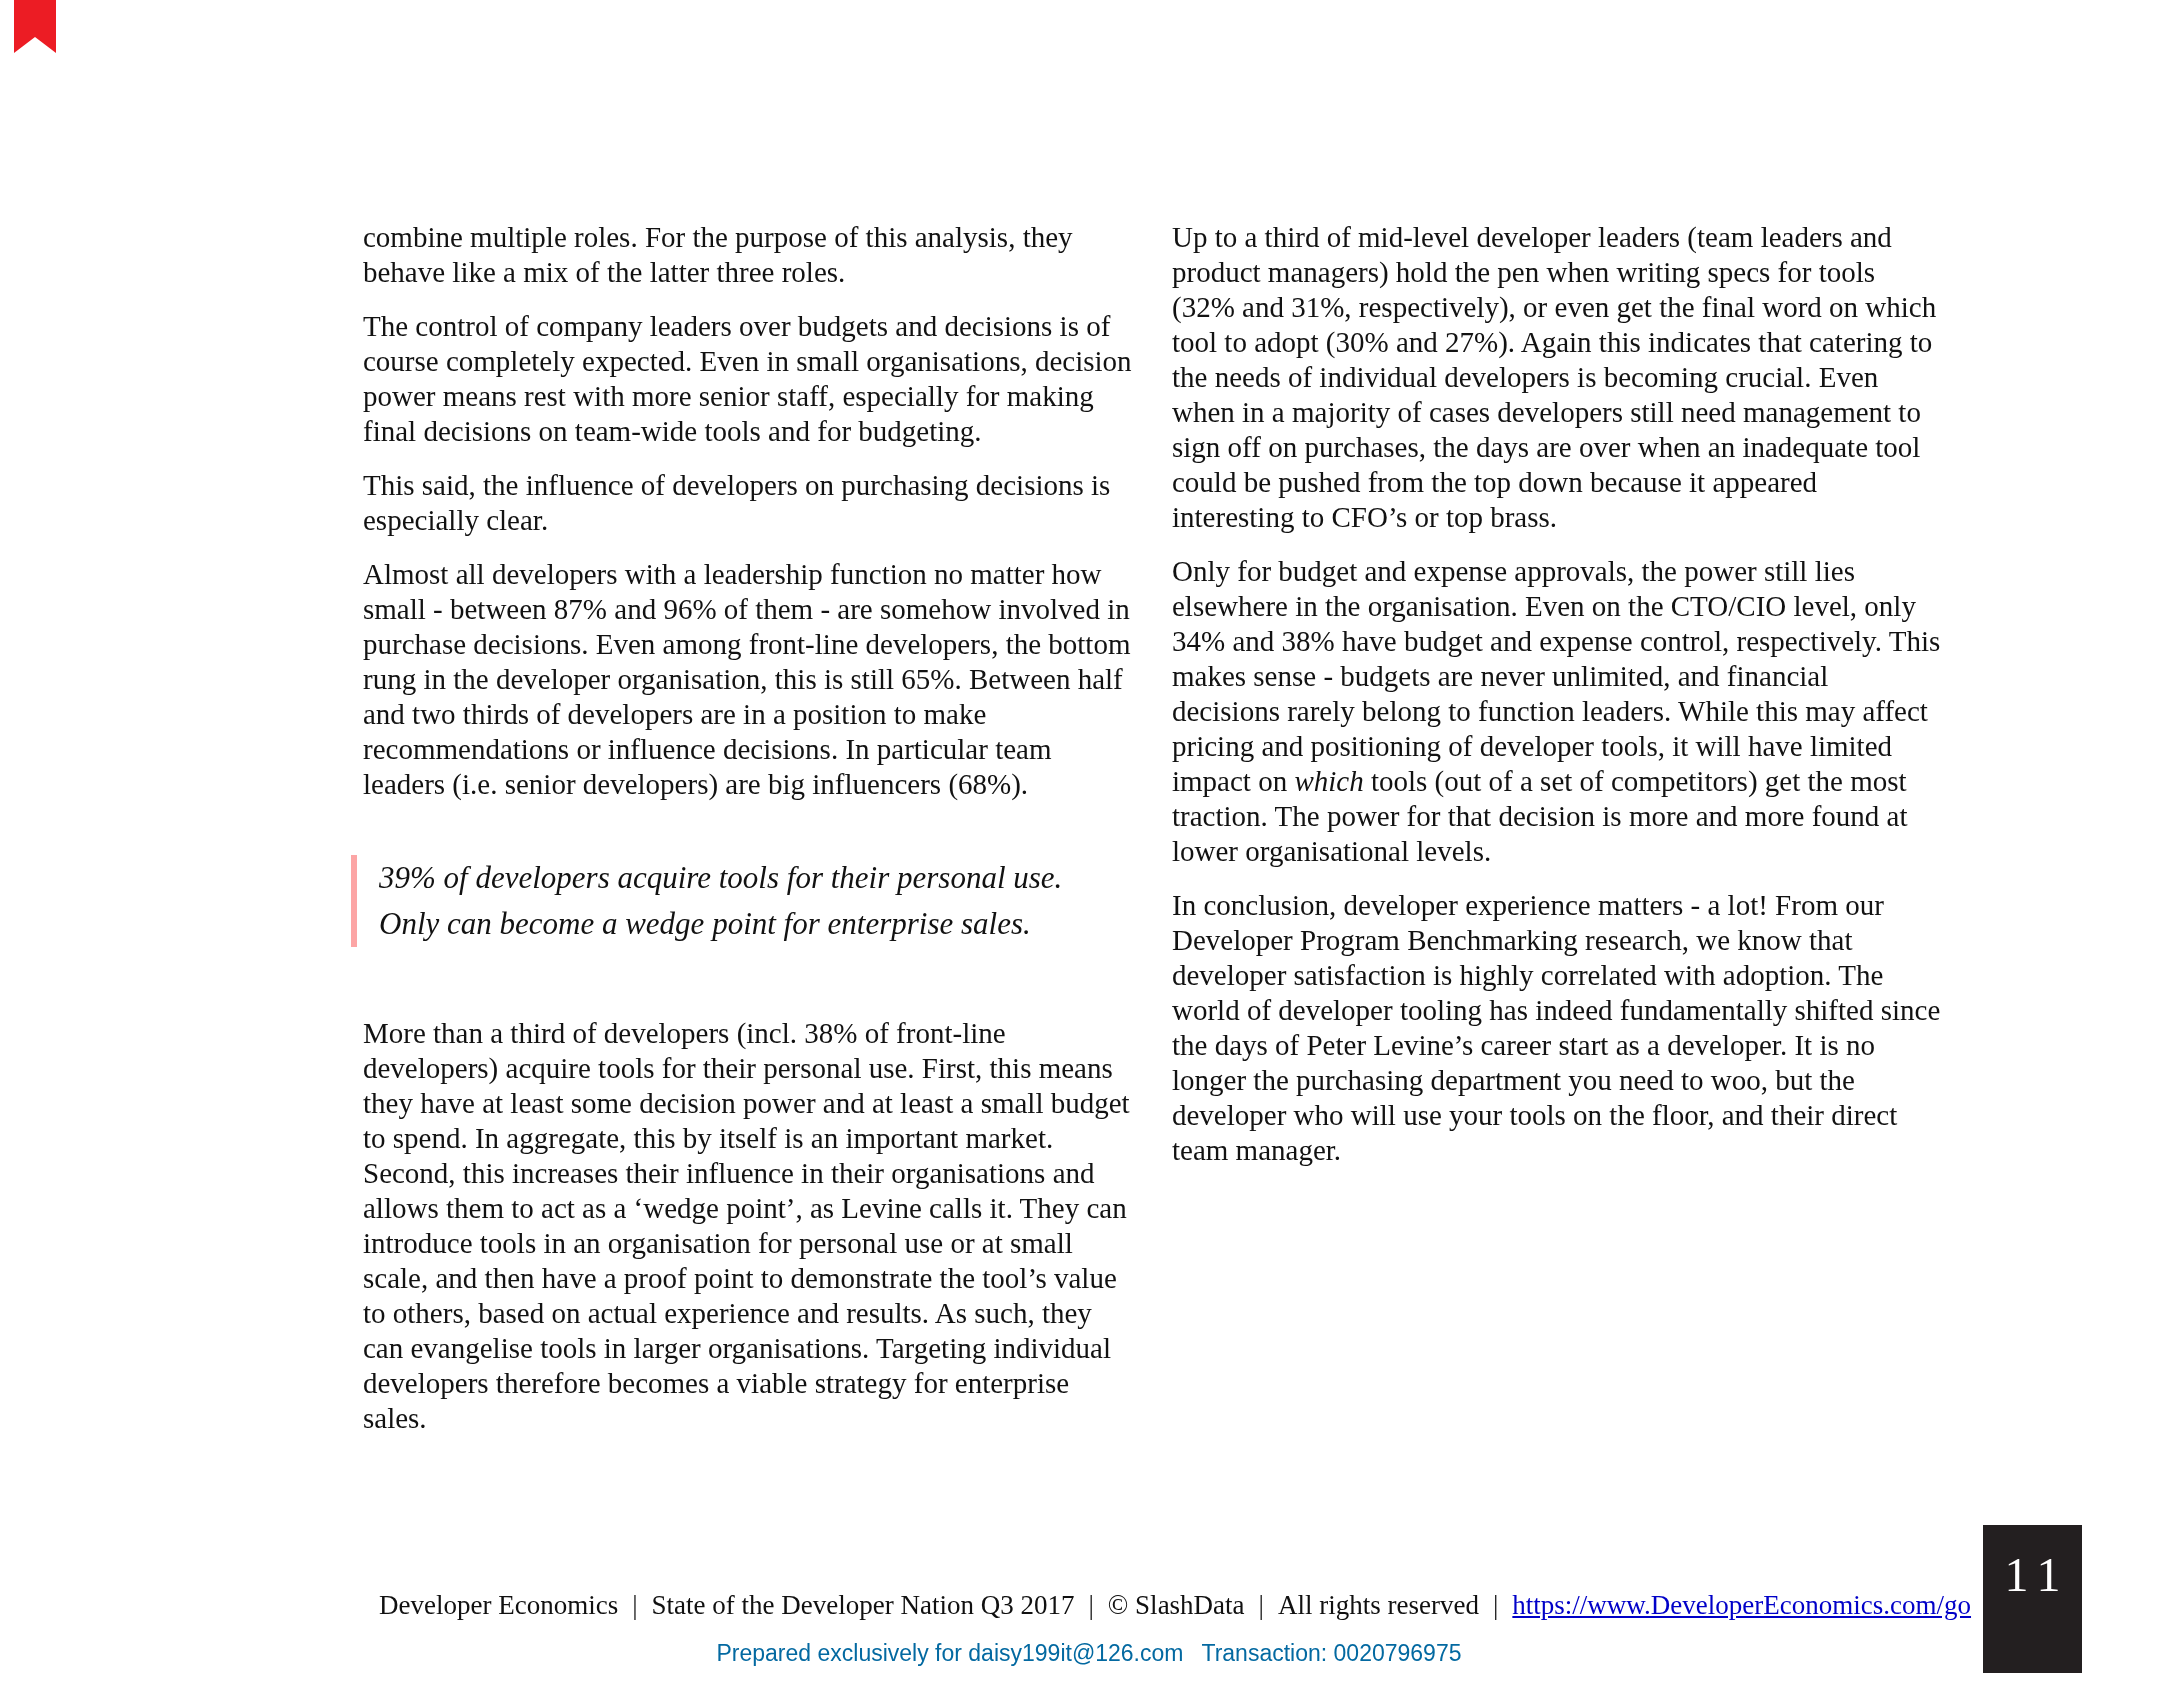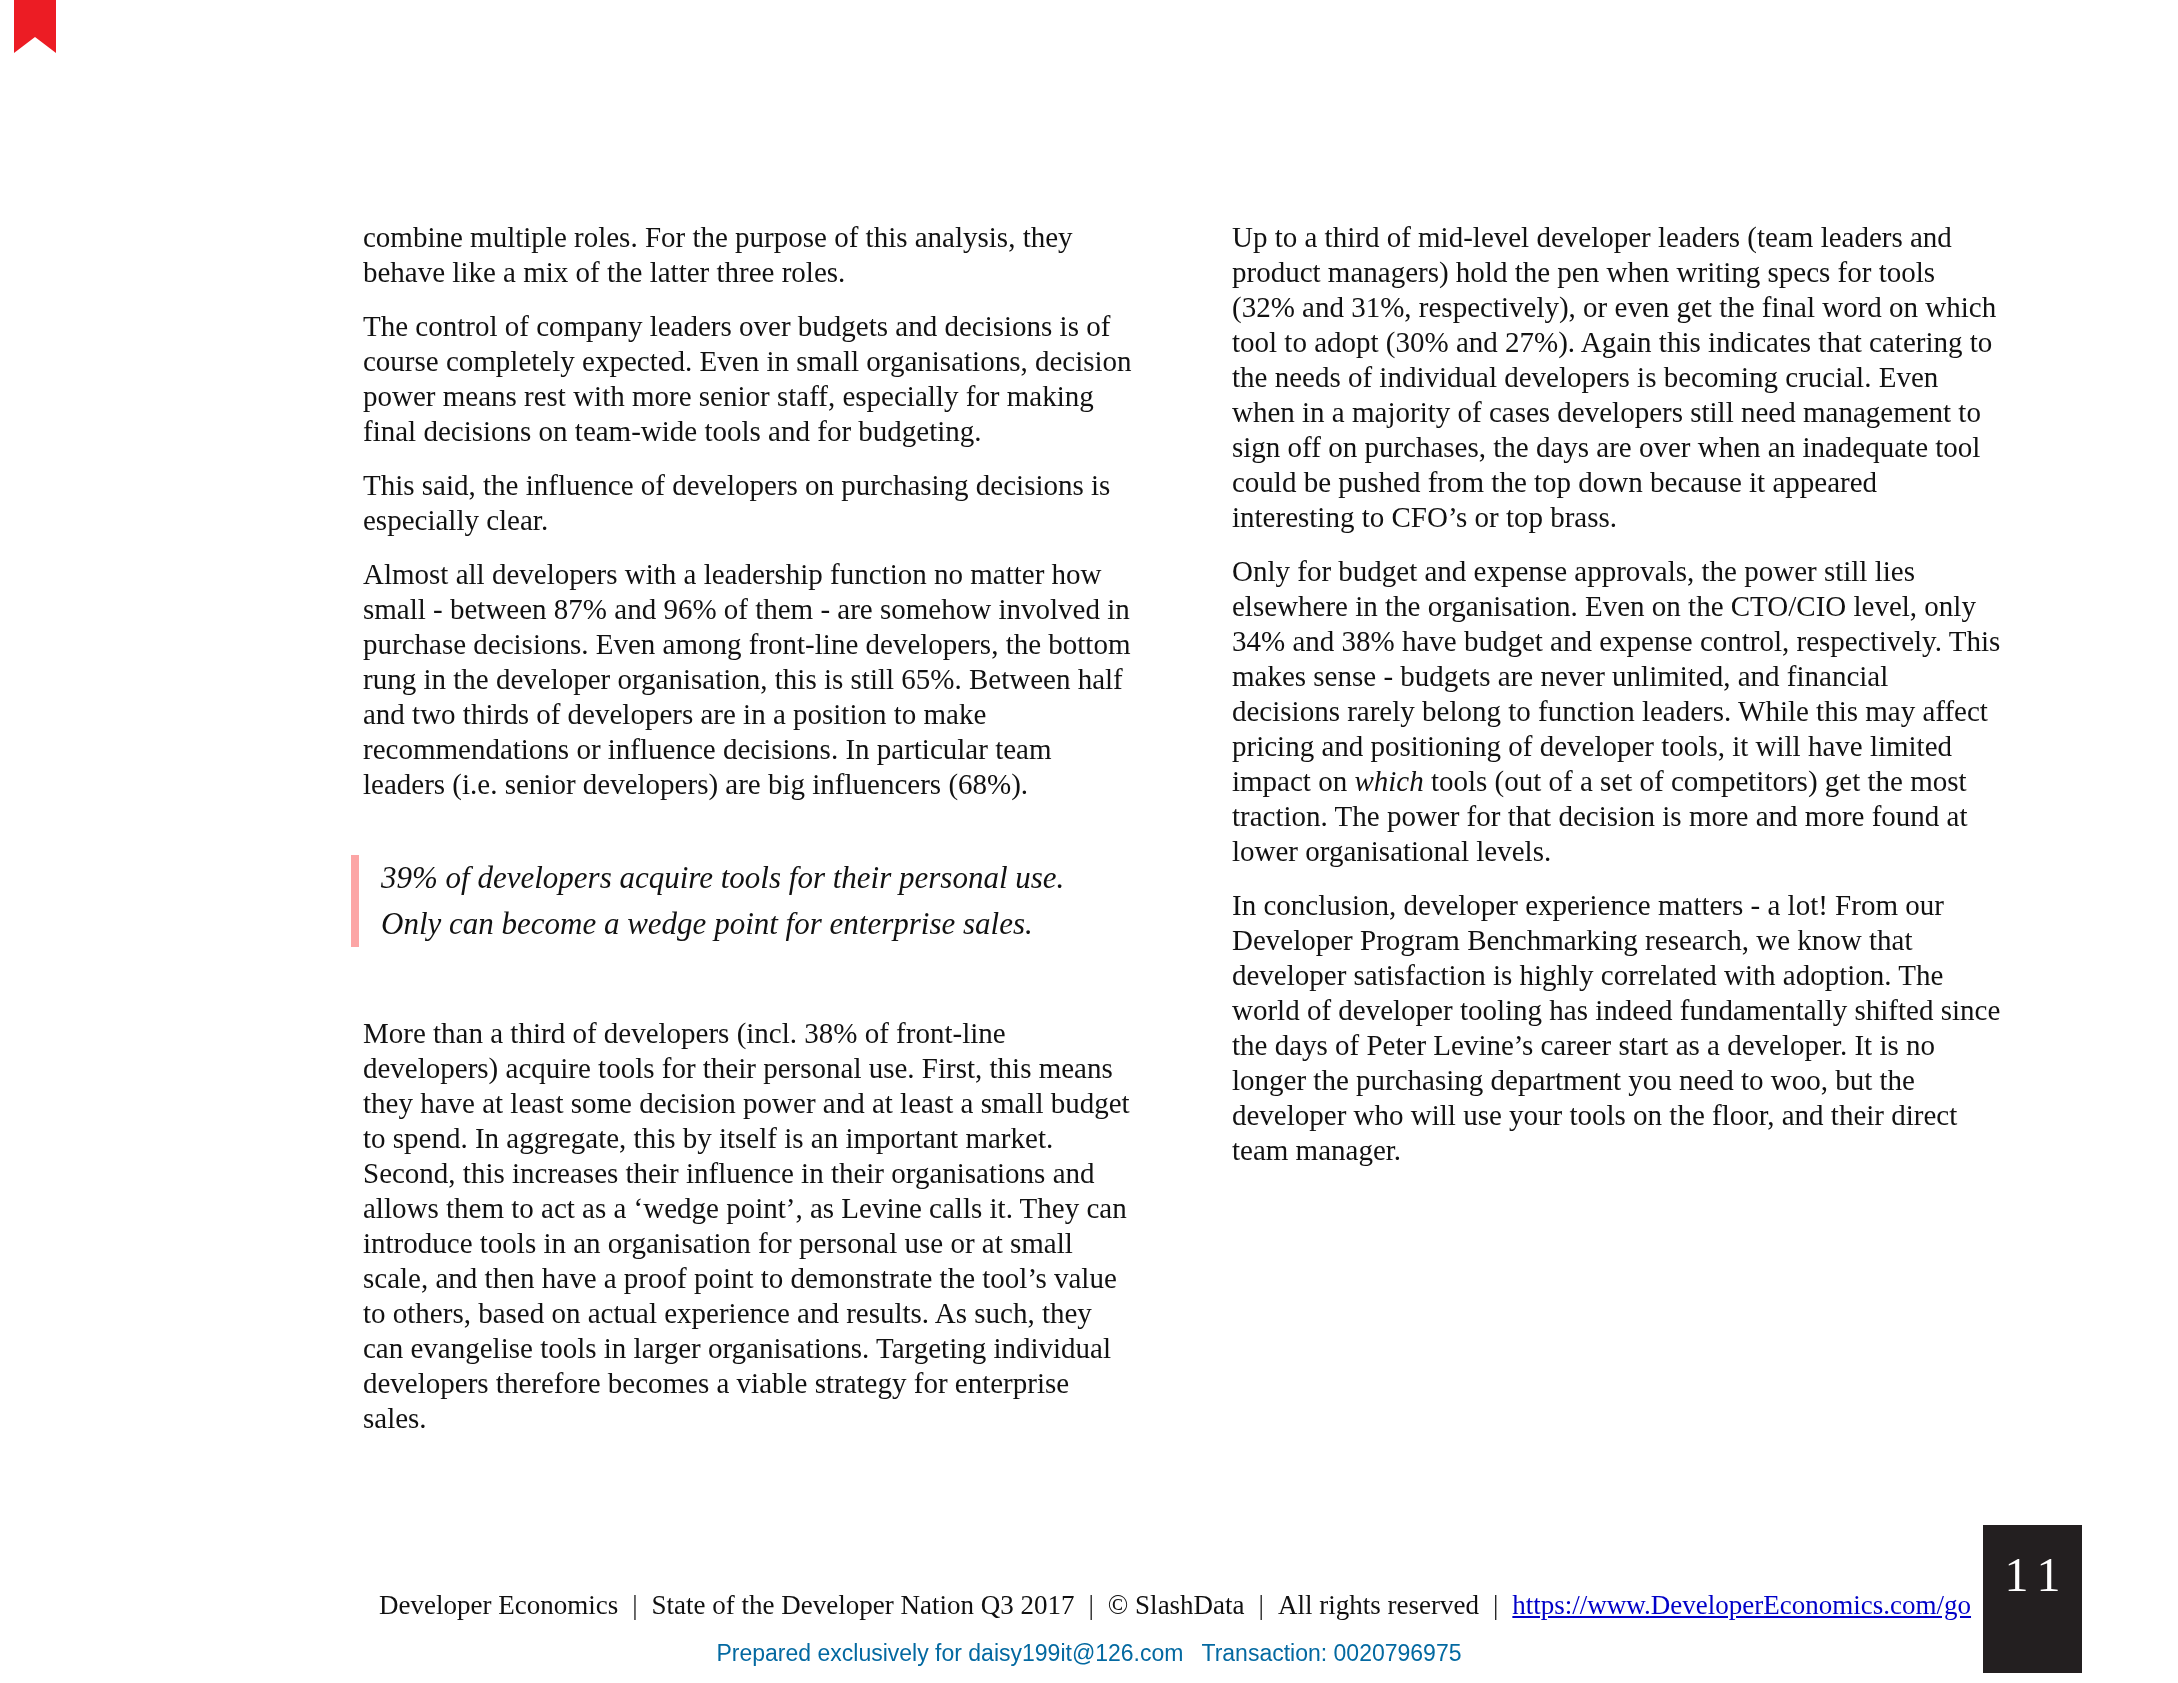--- a/index.html
+++ b/index.html
@@ -28,27 +28,27 @@
   }
   .col {
     position: absolute;
     top: 220px;
     width: 782px;
     font-size: 29px;
     line-height: 35px;
     text-align: left;
   }
   .col-left  { left: 351px; }
-  .col-right { left: 1220px; }
+  .col-right { left: 1160px; }
   .col p {
     margin: 0 0 19px 12px;
   }
   .pull-quote {
     margin: 53px 0 69px 0;
-    border-left: 8px solid #fca5a5;
+    border-left: 6px solid #fca5a5;
     padding-left: 22px;
     font-style: italic;
     font-size: 31px;
     line-height: 46px;
   }
   .pull-quote .q-line { display: block; }
   .em { font-style: italic; }
   .footer-line {
     position: absolute;
     left: 351px;

